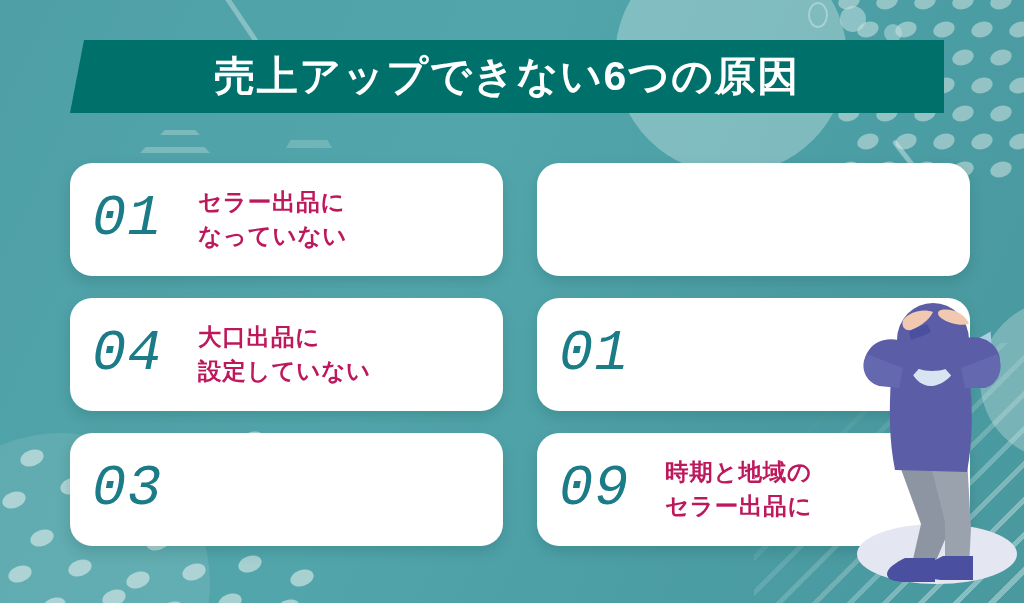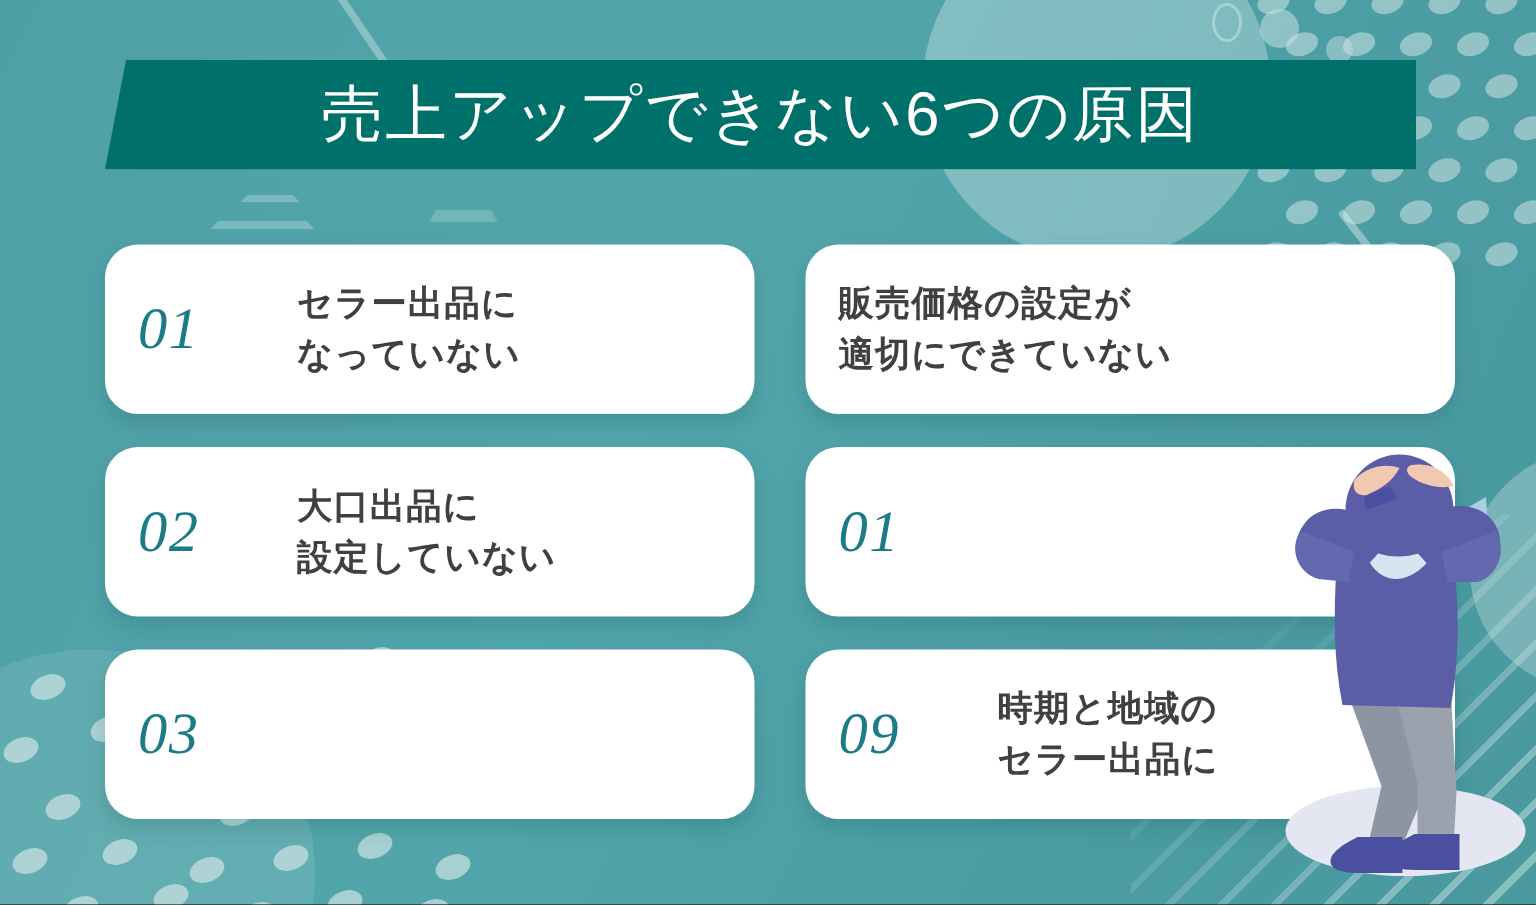--- a/index.html
+++ b/index.html
@@ -182,21 +182,21 @@
     background: #00706b;
     clip-path: polygon(14px 0, 100% 0, 100% 100%, 0 100%);
     box-shadow: 6px 9px 14px rgba(0, 50, 52, 0.22);
     display: flex;
     align-items: center;
     justify-content: center;
   }
   .banner-title {
     color: #ffffff;
     font-size: 41px;
-    font-weight: 400;
+    font-weight: 700;
     letter-spacing: 1.5px;
     white-space: nowrap;
     line-height: 1;
   }
 
   
   .cards {
     position: absolute;
     left: 70px;
     top: 163px;
@@ -212,30 +212,30 @@
     background: #ffffff;
     border-radius: 22px;
     box-shadow: 0 6px 13px rgba(0, 60, 62, 0.17);
     display: flex;
     align-items: center;
     padding-left: 22px;
     box-sizing: border-box;
   }
   .card-number {
     color: #1b7b86;
-    font-size: 39px;
+    font-size: 57px;
     font-weight: 400;
     font-style: italic;
     letter-spacing: 1px;
     min-width: 106px;
     line-height: 1;
-    font-family: Liberation Serif, serif;
+    font-family: Liberation Mono, monospace;
   }
   .card-text {
-    color: #404040;
+    color: #be185d;
     font-size: 23.5px;
     font-weight: 700;
     line-height: 1.42;
     letter-spacing: 0.8px;
     white-space: pre-line;
   }
 
   
   .person {
     position: absolute;
@@ -334,25 +334,23 @@
     <div class="banner-title">売上アップできない6つの原因</div>
   </div>
 
   <div class="cards" id="cards">
       <div class="card">
         <div class="card-number">01</div>
         <div class="card-text">セラー出品に
 なっていない</div>
       </div>
       <div class="card">
-        <div class="card-text">販売価格の設定が
-適切にできていない</div>
-      </div>
-      <div class="card">
-        <div class="card-number">02</div>
+      </div>
+      <div class="card">
+        <div class="card-number">04</div>
         <div class="card-text">大口出品に
 設定していない</div>
       </div>
       <div class="card">
         <div class="card-number">01</div>
       </div>
       <div class="card">
         <div class="card-number">03</div>
       </div>
       <div class="card">

